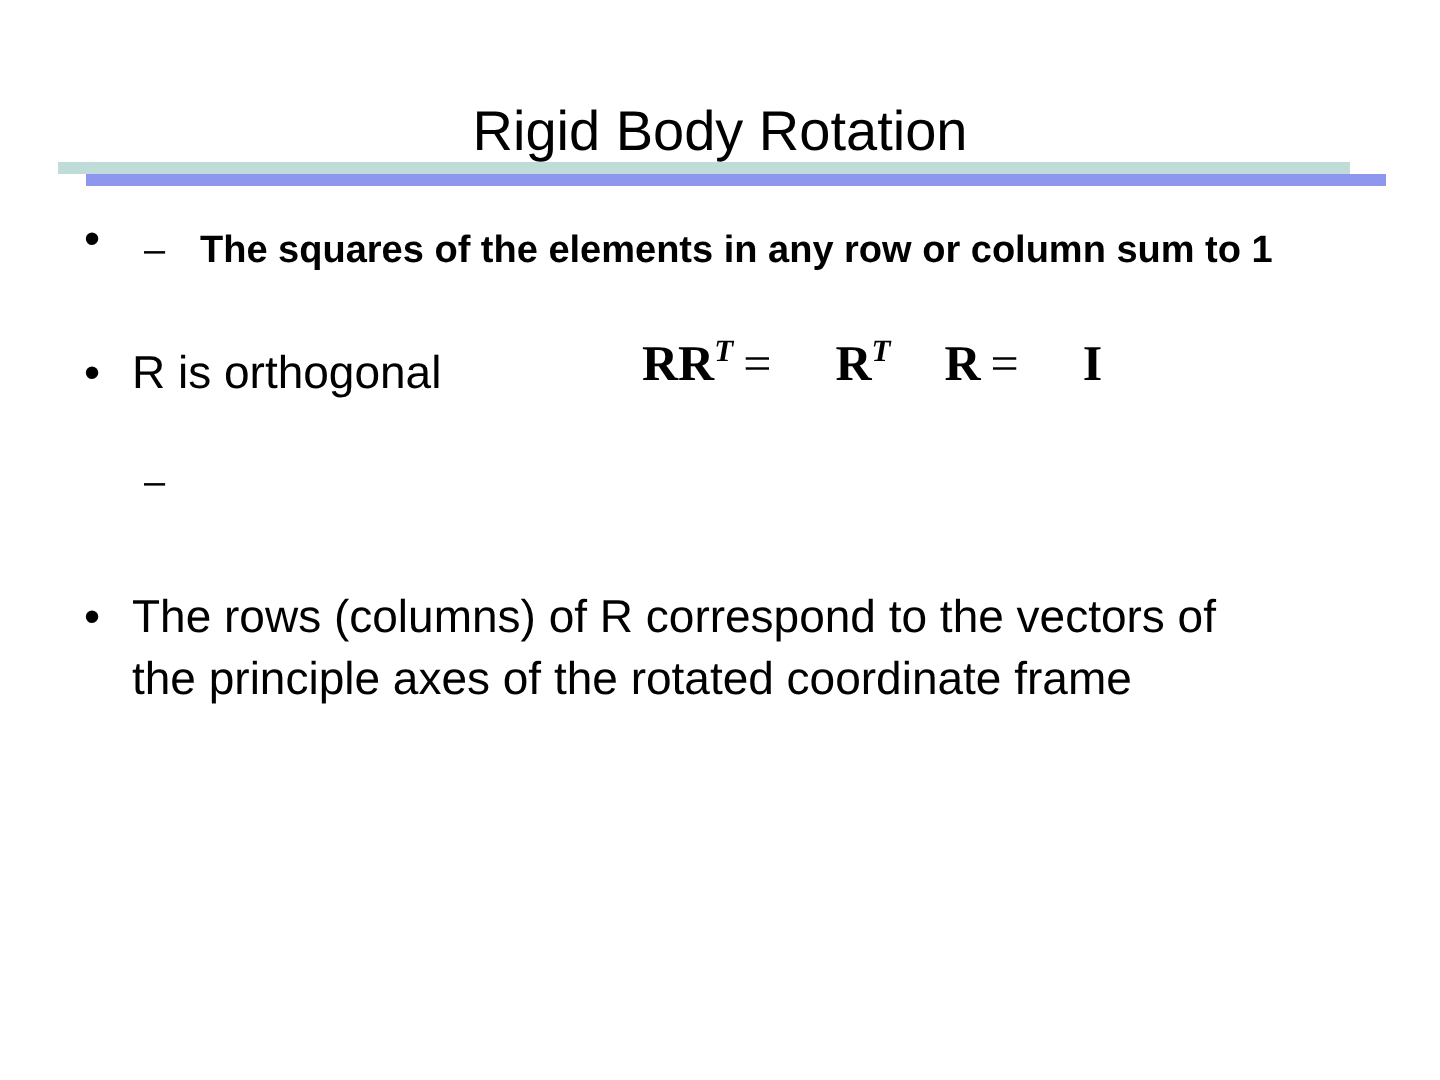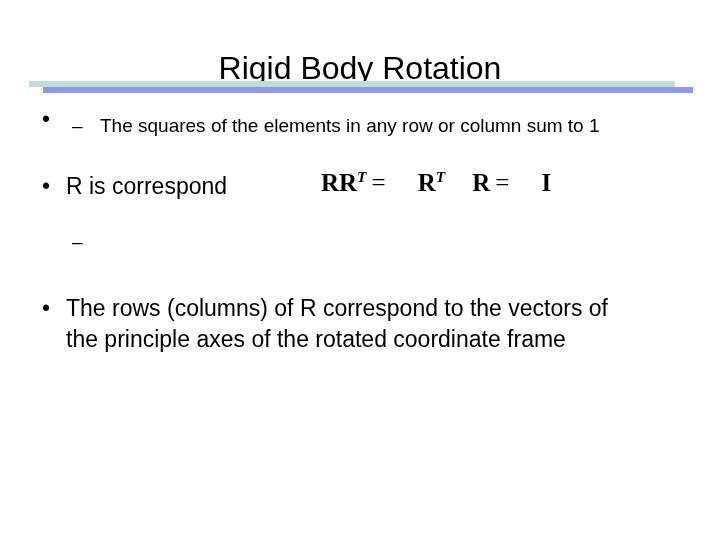--- a/index.html
+++ b/index.html
@@ -24,21 +24,21 @@
     background: #ffffff;
   }
 
   
   .slide-title {
     position: absolute;
     left: 0;
     top: 28px;
     width: 720px;
     text-align: center;
-    font-size: 32px;
+    font-size: 28px;
     line-height: 38px;
     font-weight: normal;
     letter-spacing: 0px;
     color: #000000;
     white-space: nowrap;
   }
 
   
   .divider {
     position: absolute;
@@ -161,29 +161,29 @@
   <div class="body">
 
     <div class="bullet-l1">
       <span class="marker">•</span>
     </div>
 
     <div class="block-gap-sm"></div>
 
     <div class="bullet-l2">
       <span class="marker">–</span>
-      <span class="bullet-text" style="max-width: 545px;">The squares of the elements in any row or column sum to 1</span>
+      <span class="bullet-text" style="max-width: 545px; font-weight: bold;">The squares of the elements in any row or column sum to 1</span>
     </div>
 
     <div class="block-gap-lg"></div>
 
     <div class="eq-row">
       <div class="bullet-l1">
         <span class="marker">•</span>
-        <span class="bullet-text" style="max-width: 600px;">R is correspond</span>
+        <span class="bullet-text" style="max-width: 600px;">R is orthogonal</span>
       </div>
       <div class="equation">
         <span class="thin">RR</span><span class="sup">T</span><span class="op">=</span><span class="thin">R</span><span class="sup">T</span><span class="thin">R</span><span class="op">=</span><span class="thin">I</span>
       </div>
     </div>
 
     <div class="block-gap-md"></div>
 
     <div class="bullet-l2">
       <span class="marker">–</span>

